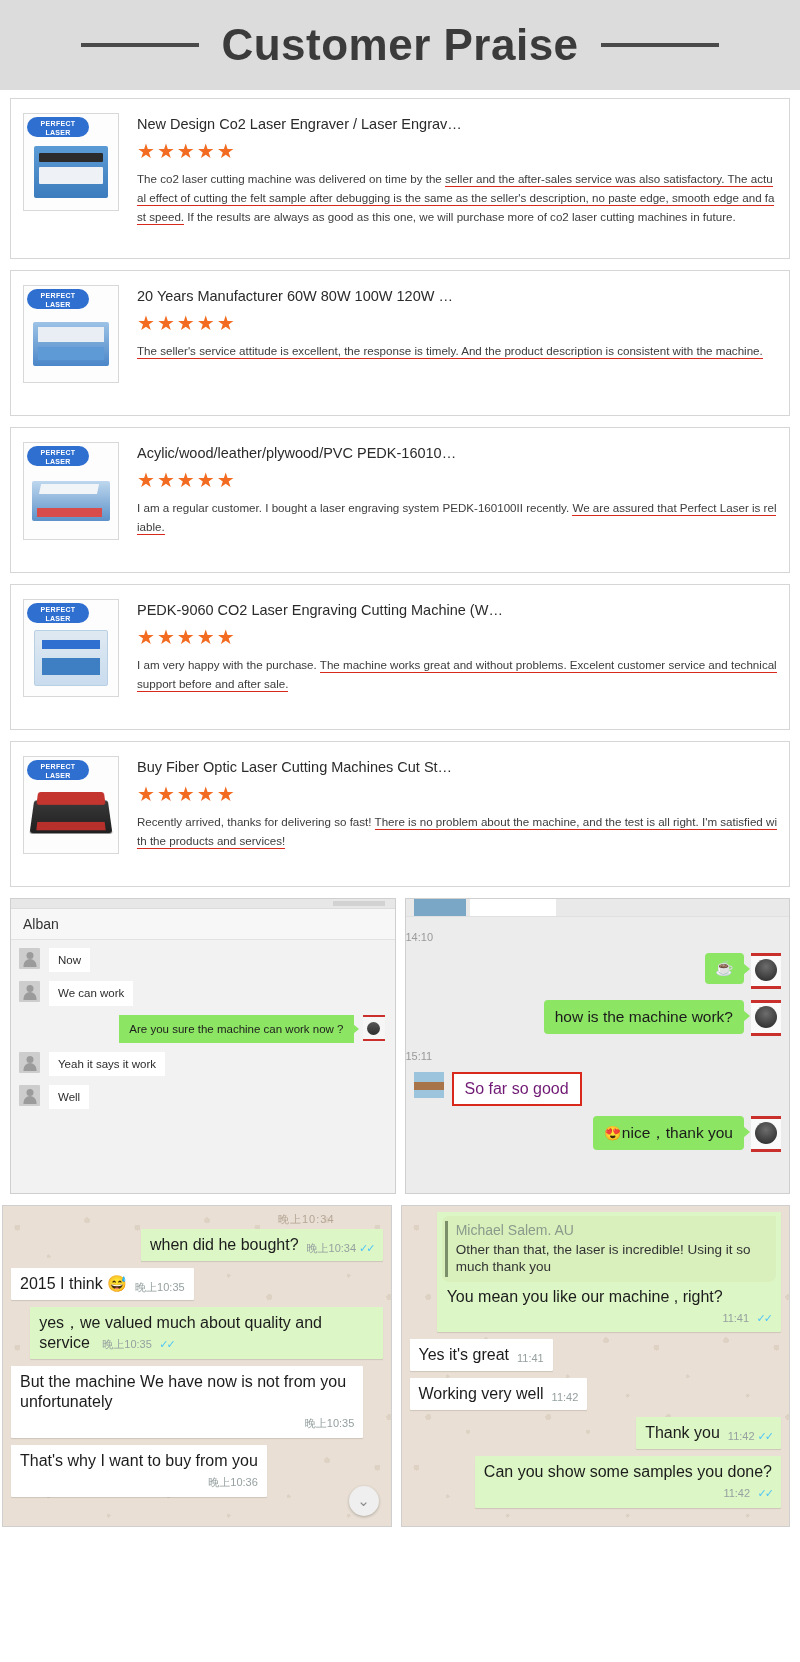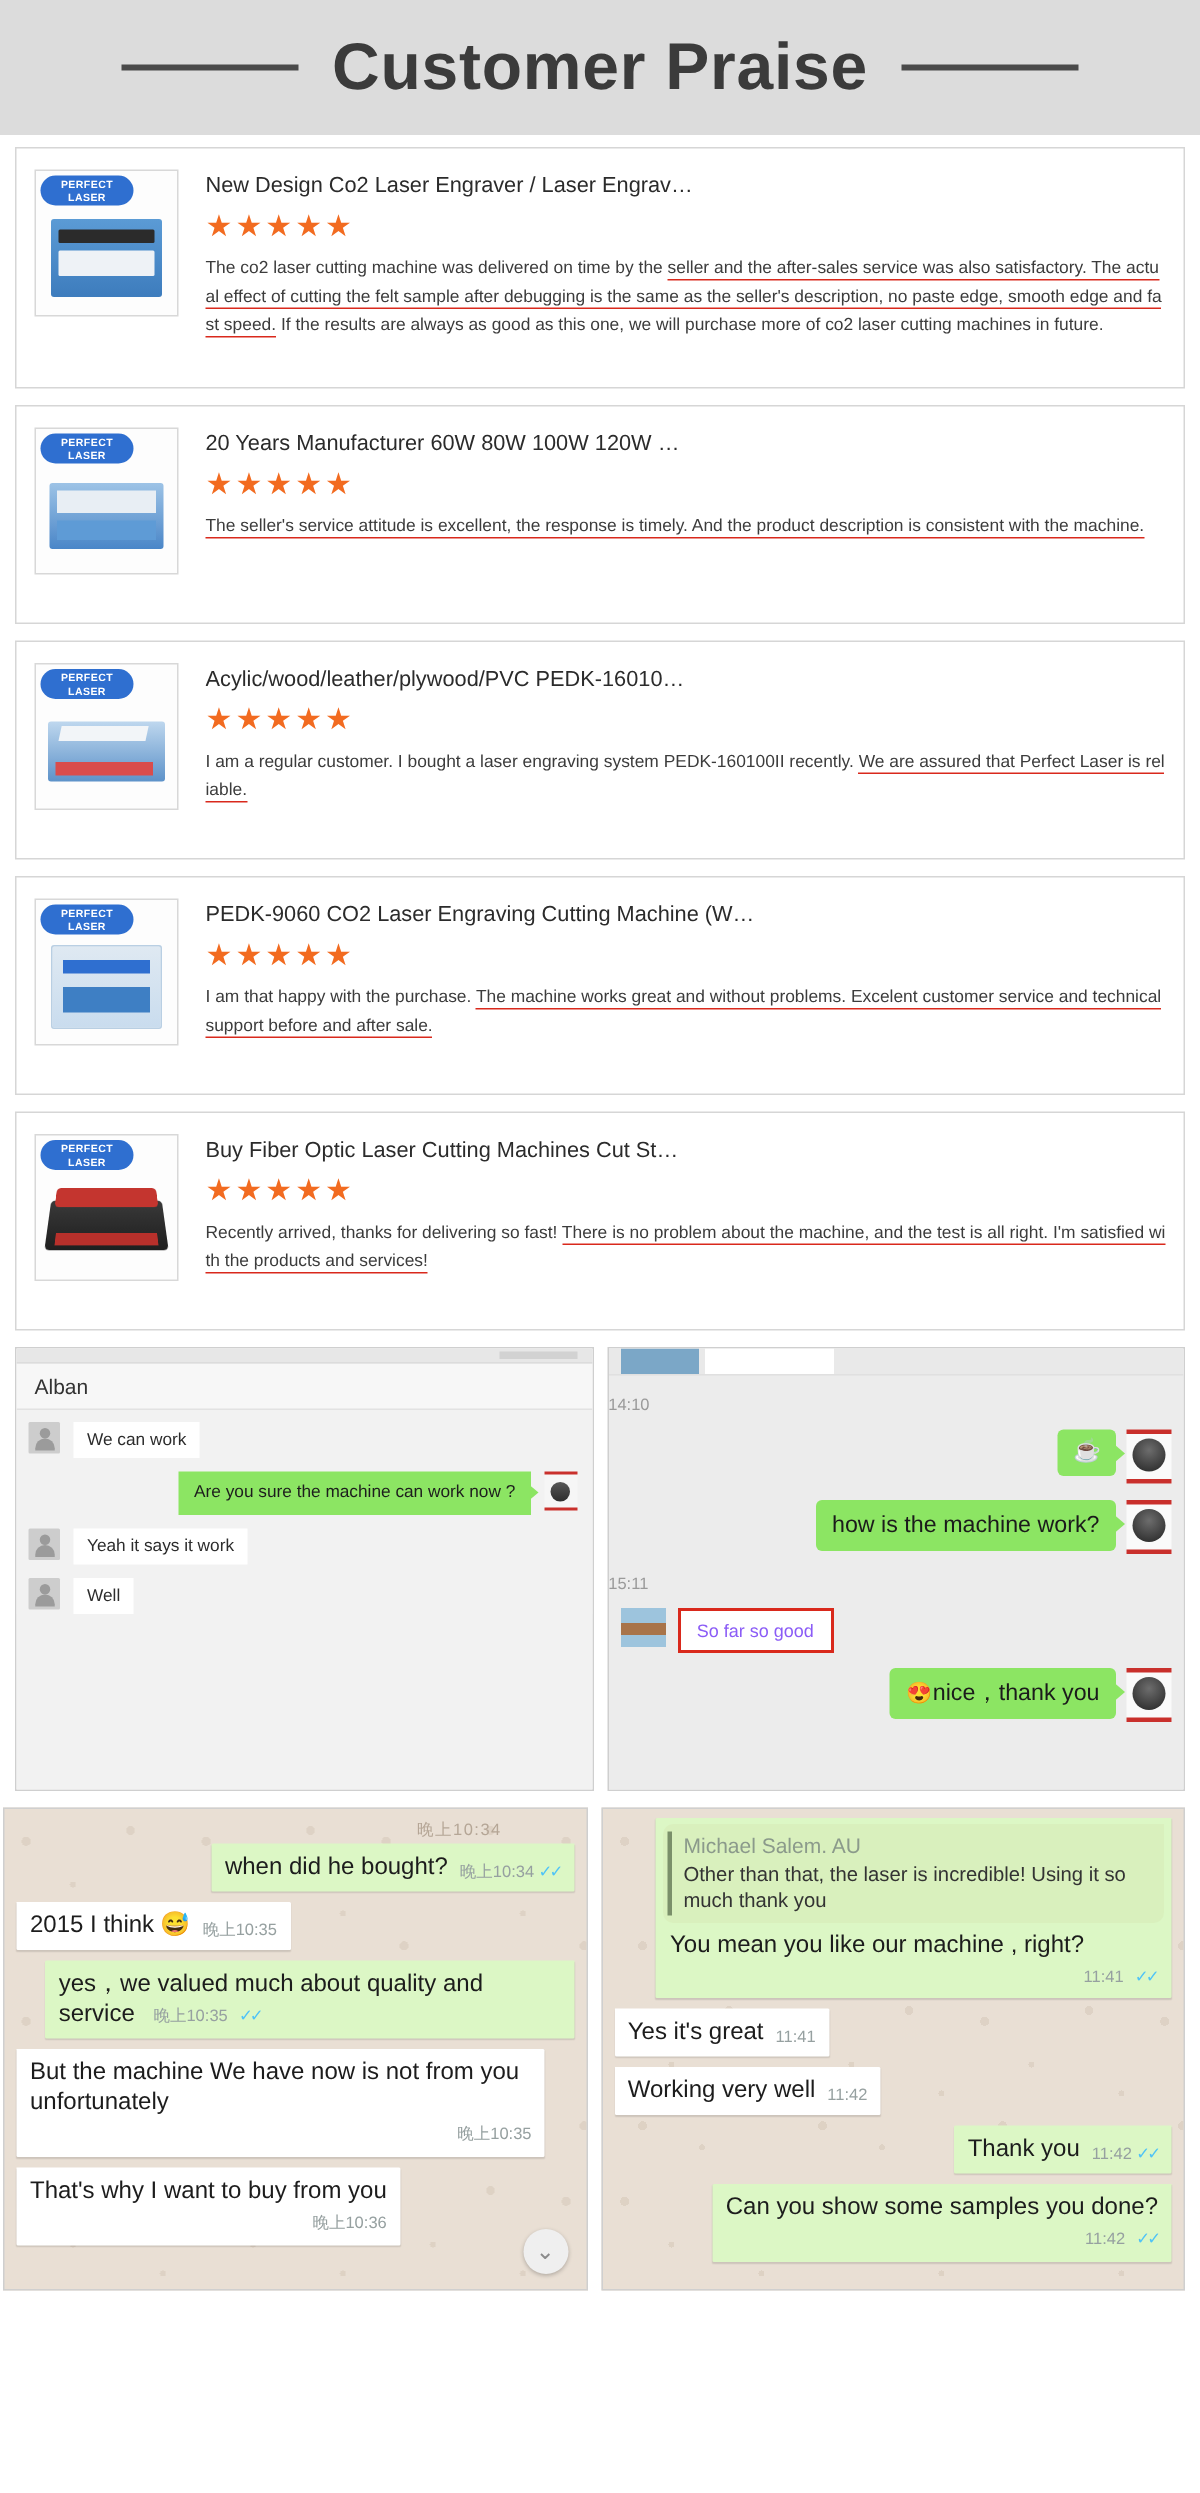--- a/index.html
+++ b/index.html
@@ -124,21 +124,21 @@
   .wc-av{
     width:30px;height:30px;flex:0 0 30px;margin-left:7px;background:#fafafa;position:relative;
     overflow:hidden;border-top:3px solid #c9302c;border-bottom:3px solid #c9302c;
   }
   .wc-av:before{content:"";position:absolute;left:4px;top:3px;width:22px;height:22px;border-radius:50%;
     background:radial-gradient(circle at 50% 35%,#6d6d6d,#232323);}
   .wc-in{display:flex;align-items:flex-start;margin:0 0 10px 8px;}
   .wc-thumb{width:30px;height:26px;flex:0 0 30px;margin-right:8px;
     background:linear-gradient(#9dc4dd 0 38%,#a8744a 38% 70%,#9dc4dd 70% 100%);}
   .wc-highlight{
-    border:2px solid #d9291c;background:#fff;padding:6px 11px;font-size:12px;color:#8b5cf6;
+    border:2px solid #d9291c;background:#fff;padding:6px 11px;font-size:16px;color:#701a75;
   }
   .emoji{font-size:14px;}
 
   
   .wa-row{display:flex;gap:9px;padding:0 10px 12px 2px;box-sizing:border-box;}
   .wa-col{
     flex:1;min-width:0;border:1px solid #cfcfcf;box-sizing:border-box;overflow:hidden;
     background:#e9dfd4;position:relative;height:322px;
   }
   .wa-col:before{
@@ -246,21 +246,21 @@
       <div class="thumb">
         <div class="brand">PERFECT LASER</div>
         <div class="machine">
             <div class="m-d"></div>
           </div>
       </div>
       <div class="rv-body">
         <div class="rv-title">PEDK-9060 CO2 Laser Engraving Cutting Machine (W…</div>
         <div class="stars">★★★★★</div>
         <div class="rv-text">
-          <span>I am that happy with the purchase. </span><span class="u">The machine works great and without problems. Excelent customer service and technical support before and after sale.</span>
+          <span>I am very happy with the purchase. </span><span class="u">The machine works great and without problems. Excelent customer service and technical support before and after sale.</span>
         </div>
       </div>
     </div>
 
     <div class="card">
       <div class="thumb">
         <div class="brand">PERFECT LASER</div>
         <div class="machine">
             <div class="m-e"></div>
           </div>
@@ -277,20 +277,24 @@
   </div>
 
   <div class="chat-row">
 
     <div class="chat-col">
       <div class="ali">
         <div class="ali-top"></div>
         <div class="ali-name">Alban</div>
         <div class="ali-msgs">
 
+          <div class="ali-in">
+            <div class="ali-av"></div>
+            <div class="ali-bub-in">Now</div>
+          </div>
 
           <div class="ali-in">
             <div class="ali-av"></div>
             <div class="ali-bub-in">We can work</div>
           </div>
 
 
           <div class="ali-out-wrap">
             <div class="ali-bub-out">Are you sure the machine can work now ?</div>
             <div class="ali-av2"></div>

